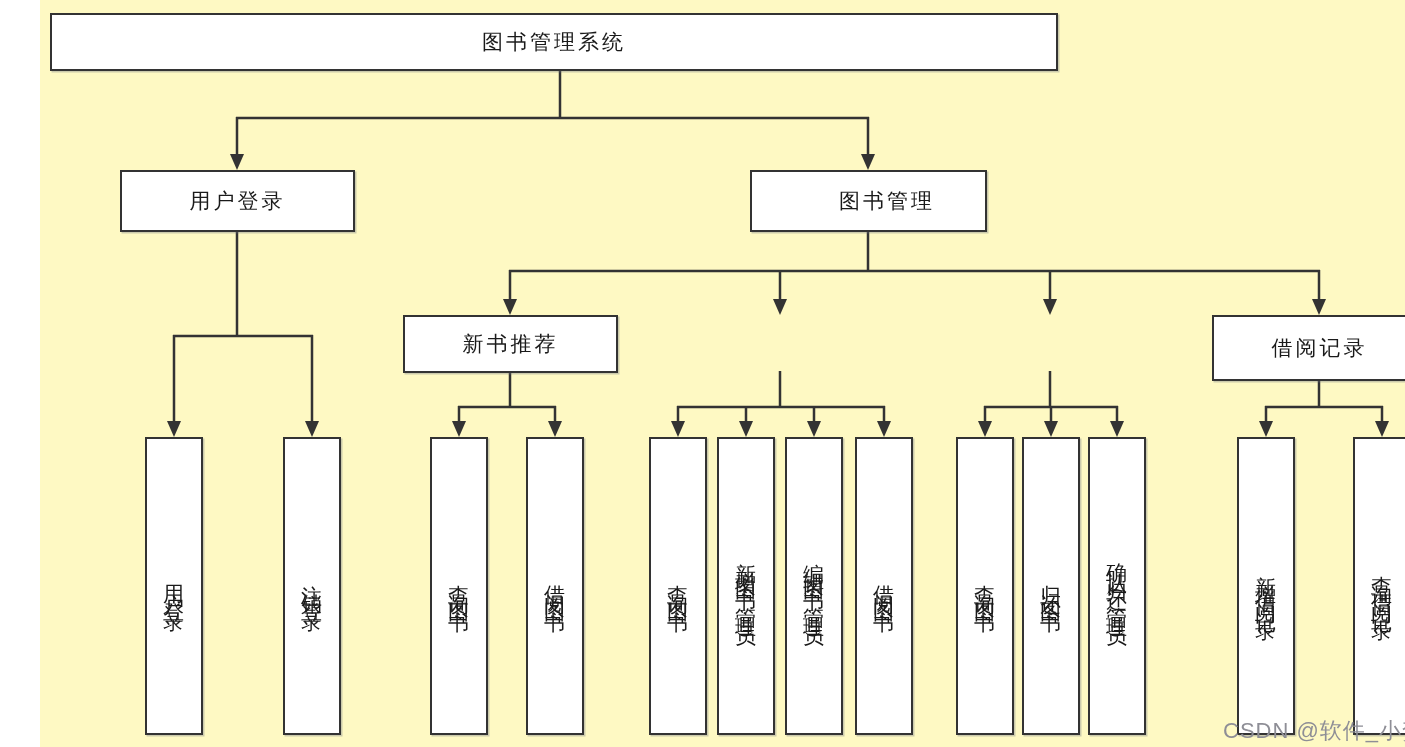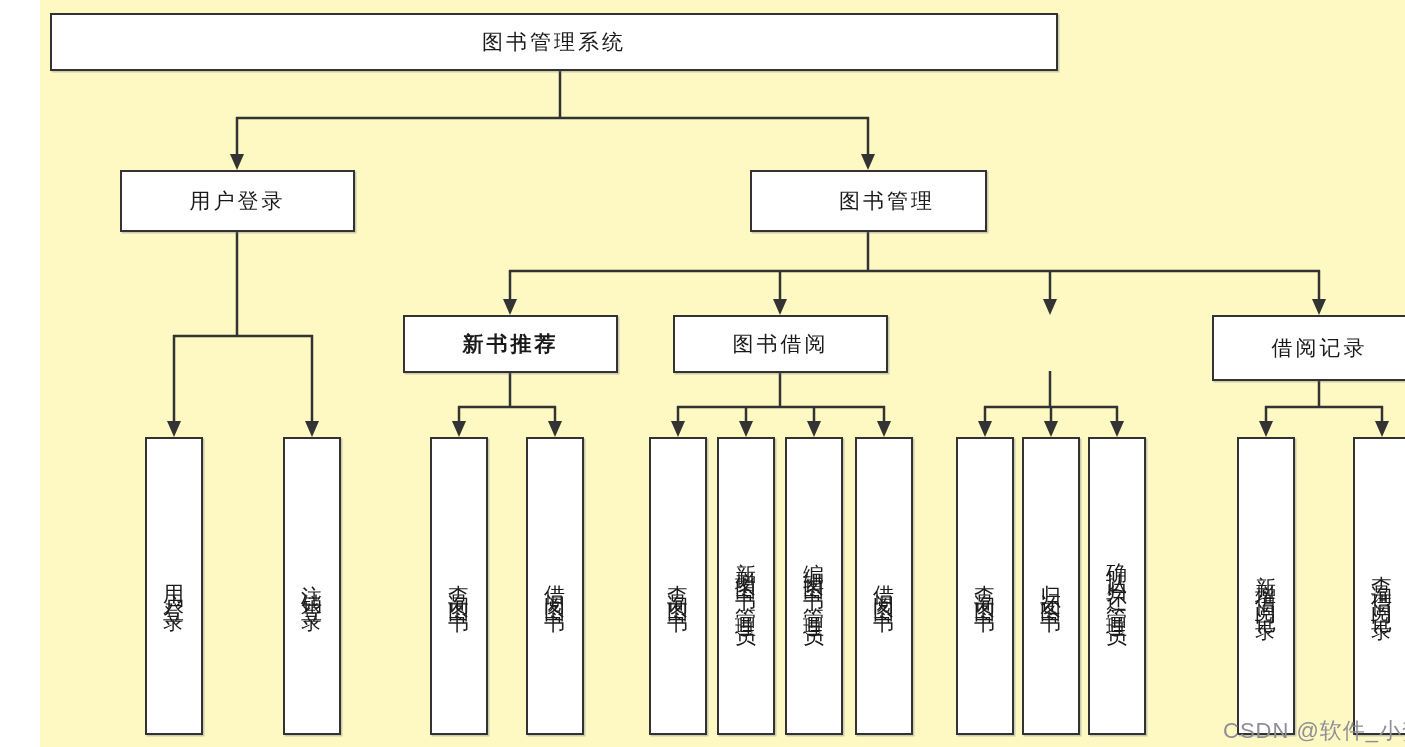--- a/index.html
+++ b/index.html
@@ -15,21 +15,21 @@
   }
   .hlabel{font-size:21px;letter-spacing:3px;white-space:nowrap;}
   .vlabel{
     writing-mode:vertical-rl;text-orientation:mixed;
     font-size:21px;letter-spacing:9px;line-height:1;white-space:nowrap;
   }
   
   #n-root{left:10px;top:13px;width:1008px;height:58px;}
   #n-user-login-group{left:80px;top:170px;width:235px;height:62px;}
   #n-book-mgmt{left:710px;top:170px;width:237px;height:62px;padding-left:37px;}
-  #n-new-book-rec{left:363px;top:315px;width:215px;height:58px;font-weight:bold;}
+  #n-new-book-rec{left:363px;top:315px;width:215px;height:58px;}
   #n-book-borrow{left:633px;top:315px;width:215px;height:58px;}
   #n-current-borrow{left:903px;top:315px;width:215px;height:58px;}
   #n-borrow-records{left:1172px;top:315px;width:215px;height:66px;}
   .leaf{top:437px;width:58px;height:298px;}
   #n-login{left:105px;}
   #n-logout{left:243px;}
   #n-nbr-query{left:390px;}
   #n-nbr-borrow{left:486px;}
   #n-bb-query{left:609px;}
   #n-bb-add{left:677px;}
@@ -122,23 +122,20 @@
   <div class="box" id="n-user-login-group">
     <span class="hlabel">用户登录</span>
   </div>
   <div class="box" id="n-book-mgmt">
     <span class="hlabel">图书管理</span>
   </div>
 
   <div class="box" id="n-new-book-rec">
     <span class="hlabel">新书推荐</span>
   </div>
-  <div class="box" id="n-book-borrow">
-    <span class="hlabel">图书借阅</span>
-  </div>
   <div class="box" id="n-borrow-records">
     <span class="hlabel">借阅记录</span>
   </div>
 
   <div class="box leaf" id="n-login">
     <span class="vlabel">用户登录</span>
   </div>
   <div class="box leaf" id="n-logout">
     <span class="vlabel">注销登录</span>
   </div>

